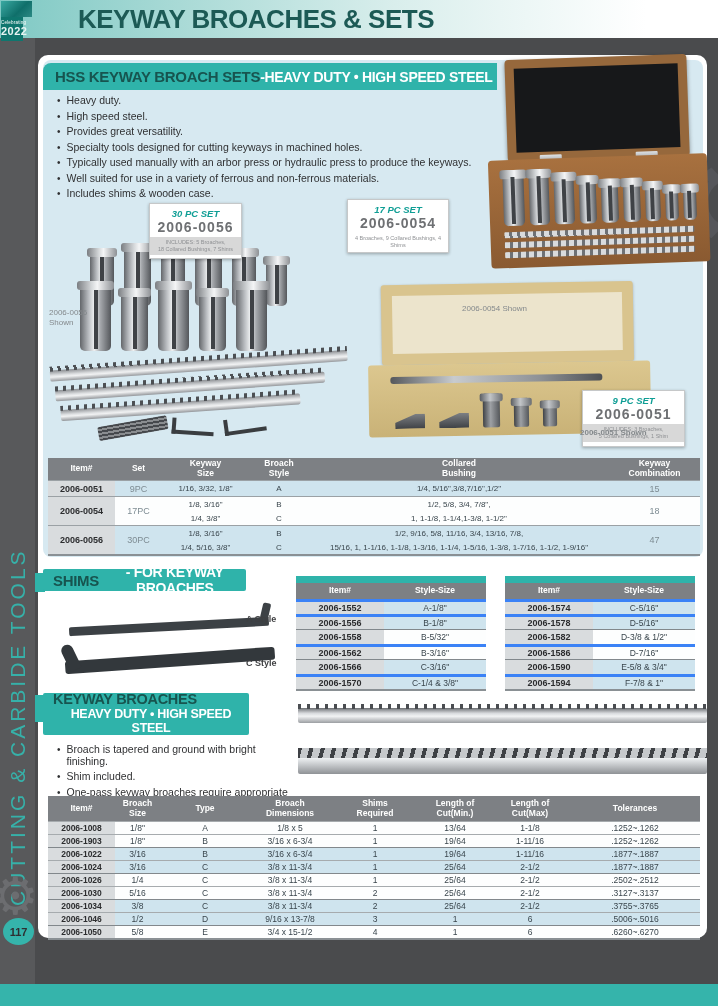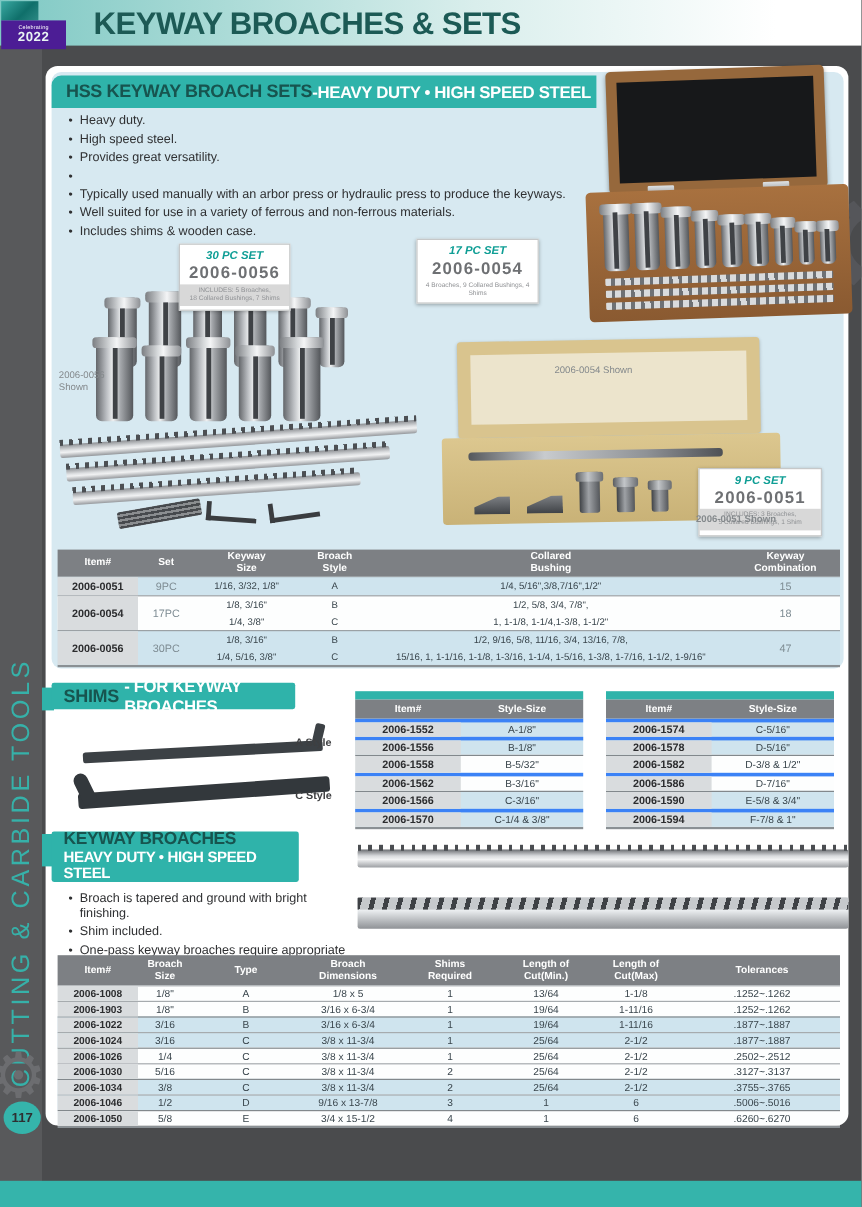--- a/index.html
+++ b/index.html
@@ -8,21 +8,21 @@
   #page { position:absolute; inset:0; width:718px; height:1006px; background:#4a4b4d; overflow:hidden; }
 
   
   .top-header { position:absolute; left:0; top:0; width:718px; height:38px;
     background:linear-gradient(90deg,#7fc9c4 0%,#a9dad6 25%,#d9eeec 55%,#ffffff 90%); z-index:5; }
   .page-title { position:absolute; left:78px; top:4px; font-size:26px; font-weight:bold;
     color:#1c5a55; letter-spacing:-0.5px; }
   .badge { position:absolute; left:1px; top:1px; width:31px; height:48px; z-index:6; }
   .badge-img { position:absolute; left:0; top:0; width:31px; height:16px;
     background:linear-gradient(135deg,#3aa9a2,#0f6f6a 60%,#2c8984); }
-  .badge-txt { position:absolute; left:0; top:16px; width:54px; height:24px; background:#4c1d95;
+  .badge-txt { position:absolute; left:0; top:16px; width:22px; height:24px; background:#0f766e;
     color:#fff; text-align:center; }
   .badge-top { display:block; font-size:4.5px; padding-top:3px; letter-spacing:0.2px; }
   .badge-year { display:block; font-size:11px; font-weight:bold; letter-spacing:0.5px; color:#e8f4f3; }
 
   
   .sidebar { position:absolute; left:0; top:38px; width:35px; height:968px; background:#58595b; z-index:4; }
   .sidebar-vtext { position:absolute; left:3px; top:0px; height:868px; width:30px;
     writing-mode:vertical-rl; transform:rotate(180deg);
     color:#36b1a9; font-size:21px; letter-spacing:3px; text-align:left;
     display:flex; align-items:center; justify-content:flex-start; }
@@ -36,21 +36,21 @@
   .gear-right { position:absolute; left:682px; top:140px; font-size:110px; color:#55565a; z-index:0; }
   .bottom-band { position:absolute; left:0; top:984px; width:718px; height:22px; background:#35b4ab; z-index:5; }
 
   
   .panel { position:absolute; left:38px; top:55px; width:669px; height:883px; background:#ffffff;
     border-radius:10px; z-index:1; }
 
   
   .hss-bg { position:absolute; left:43px; top:60px; width:660px; height:497px; background:#d7e9f1;
     border-radius:8px; z-index:2; }
-  .sec-bar { position:absolute; background:#2fb3aa; z-index:3; display:flex; align-items:center; }
+  .sec-bar { position:absolute; background:#2fb3aa; z-index:3; display:flex; align-items:center;text-align:center; }
   .hss-bar { left:43px; top:63px; width:454px; height:27px; border-radius:8px 0 0 0; padding-left:12px; }
   .bar-main { color:#17544f; font-weight:bold; font-size:15px; letter-spacing:-0.3px; }
   .bar-sub { color:#ffffff; font-weight:bold; font-size:14px; letter-spacing:-0.3px; }
   .bullets { position:absolute; z-index:3; }
   .hss-bullets { left:57px; top:95px; width:430px; }
   .bullet-row { display:flex; gap:6px; margin-bottom:4px; font-size:10.5px; color:#2f3032; line-height:1.1; }
   .bullet-row .dot { font-size:10px; }
 
   
   .callout { position:absolute; background:#fff; border:1px solid #c6c8c9; box-shadow:0 1px 3px rgba(0,0,0,.3);
@@ -237,20 +237,21 @@
       <div class="bullet-row">
         <div class="dot">•</div>
         <div class="btxt">High speed steel.</div>
       </div>
       <div class="bullet-row">
         <div class="dot">•</div>
         <div class="btxt">Provides great versatility.</div>
       </div>
       <div class="bullet-row">
         <div class="dot">•</div>
+        <div class="btxt">Specialty tools designed for cutting keyways in machined holes.</div>
       </div>
       <div class="bullet-row">
         <div class="dot">•</div>
         <div class="btxt">Typically used manually with an arbor press or hydraulic press to produce the keyways.</div>
       </div>
       <div class="bullet-row">
         <div class="dot">•</div>
         <div class="btxt">Well suited for use in a variety of ferrous and non-ferrous materials.</div>
       </div>
       <div class="bullet-row">

